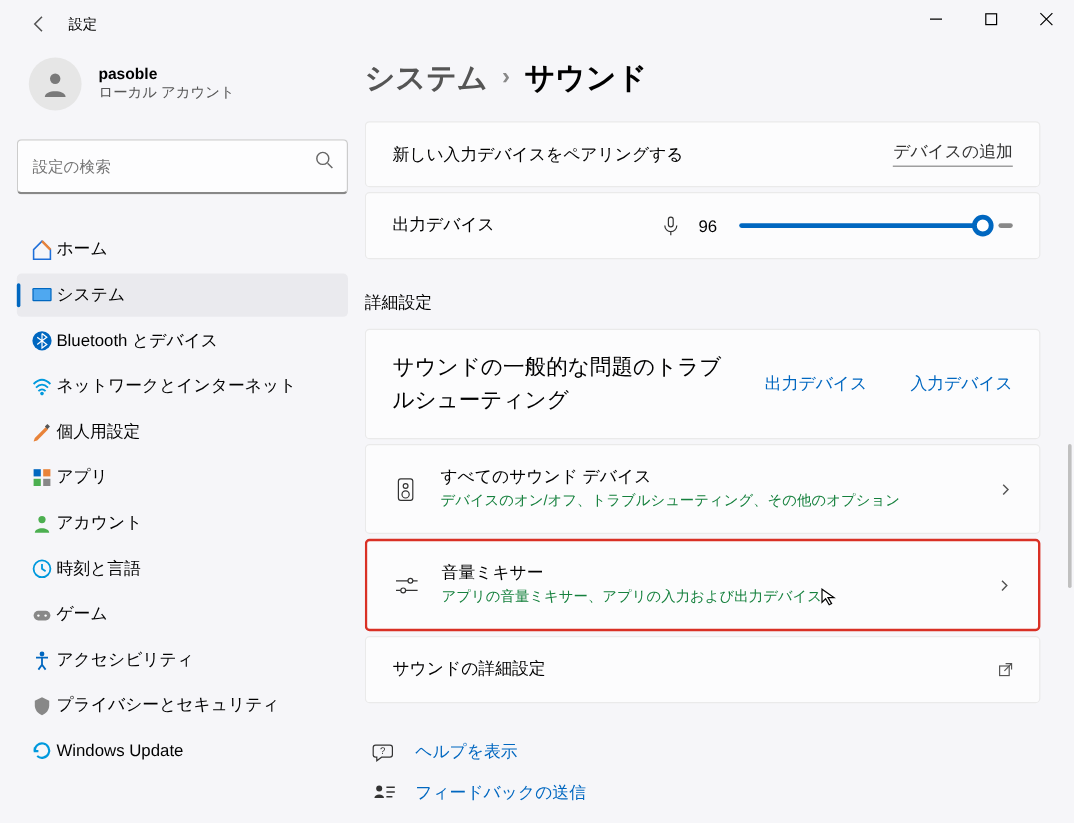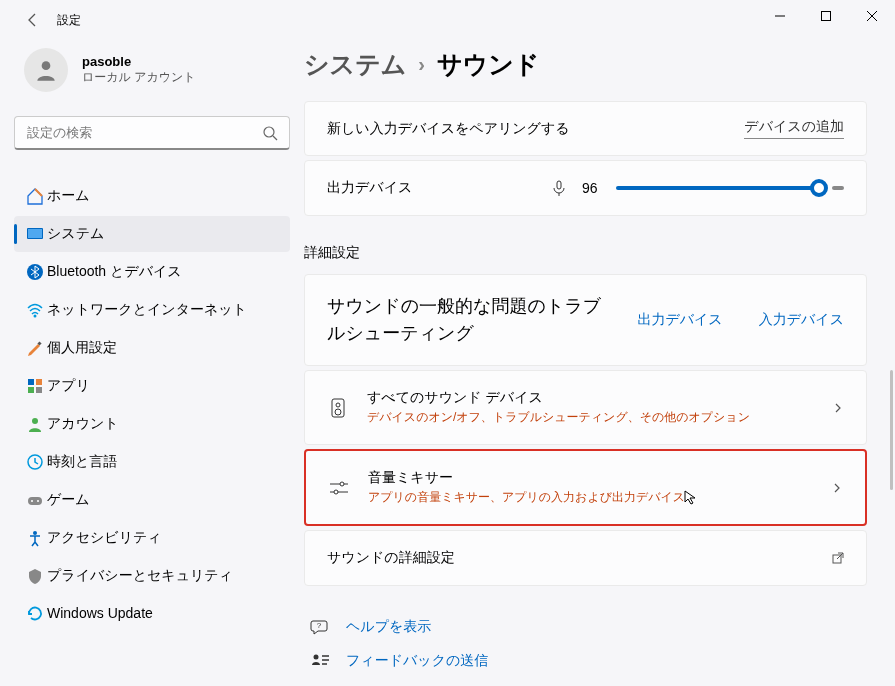--- a/index.html
+++ b/index.html
@@ -15,21 +15,21 @@
     .layout { display: flex; height: calc(100% - 40px); }
     
     .sidebar { width: 304px; padding: 0 14px; flex-shrink: 0; }
     .profile { display: flex; align-items: center; padding: 8px 10px 24px; gap: 14px; }
     .avatar { width: 44px; height: 44px; border-radius: 50%; background: #e6e6e6; display: flex; align-items: center; justify-content: center; }
     .avatar svg { width: 26px; height: 26px; fill: #797979; }
     .profile-name { font-size: 13px; font-weight: 600; }
     .profile-sub { font-size: 12px; color: #555; }
     
     .search { position: relative; margin-bottom: 28px; }
-    .search input { width: 100%; height: 34px; border: 1px solid #ccc; border-bottom: 2px solid #888; border-radius: 4px; background: #fdfdfe; padding: 0 36px 0 12px; font-size: 13px; outline: none; }
+    .search input { width: 100%; height: 46px; border: 1px solid #ccc; border-bottom: 2px solid #888; border-radius: 4px; background: #fdfdfe; padding: 0 36px 0 12px; font-size: 13px; outline: none; }
     .search-icon { position: absolute; right: 12px; top: 9px; width: 16px; height: 16px; }
     
     .nav { list-style: none; }
     .nav-item { display: flex; align-items: flex-start; padding: 9px 12px; border-radius: 4px; cursor: pointer; gap: 3px; font-size: 14px; margin-bottom: 2px; position: relative; }
     .nav-item.active { background: #eaeaee; }
     .nav-item.active::before { content: ""; position: absolute; left: 0; top: 8px; bottom: 8px; width: 3px; background: #0067c0; border-radius: 2px; }
     .nav-icon { width: 18px; height: 18px; flex-shrink: 0; display: flex; align-items: center; justify-content: center; }
     
     .main { flex: 1; padding: 8px 28px 0 0; overflow-y: auto; }
     .breadcrumb { font-size: 25px; font-weight: 600; margin-bottom: 20px; display: flex; align-items: center; gap: 12px; }
@@ -52,21 +52,21 @@
     .section-title { font-size: 14px; font-weight: 400; margin: 28px 0 12px; }
     
     .trouble-row { display: flex; align-items: center; padding: 18px 22px; gap: 16px; }
     .trouble-text { font-size: 18px; flex: 1; line-height: 1.5; }
     .link-btn { color: #0067c0; font-size: 14px; cursor: pointer; margin-left: 20px; }
     
     .list-row { display: flex; align-items: center; padding: 18px 22px; gap: 18px; cursor: pointer; }
     .list-icon { width: 22px; flex-shrink: 0; display: flex; justify-content: center; }
     .list-body { flex: 1; }
     .list-title { font-size: 14px; }
-    .list-sub { font-size: 12px; color: #c2410c; margin-top: 2px; }
+    .list-sub { font-size: 12px; color: #15803d; margin-top: 2px; }
     .chevron { width: 12px; height: 12px; }
     
     .card.highlight { border: 2px solid #d93025; }
     
     .bottom-links { margin-top: 24px; }
     .blink { display: flex; align-items: center; gap: 16px; padding: 8px 6px; color: #0067c0; font-size: 14px; cursor: pointer; }
     .blink-icon { width: 20px; height: 18px; color: #444; }
     
     .cursor { position: absolute; left: 683px; top: 489px; width: 16px; height: 16px; pointer-events: none; }
     

